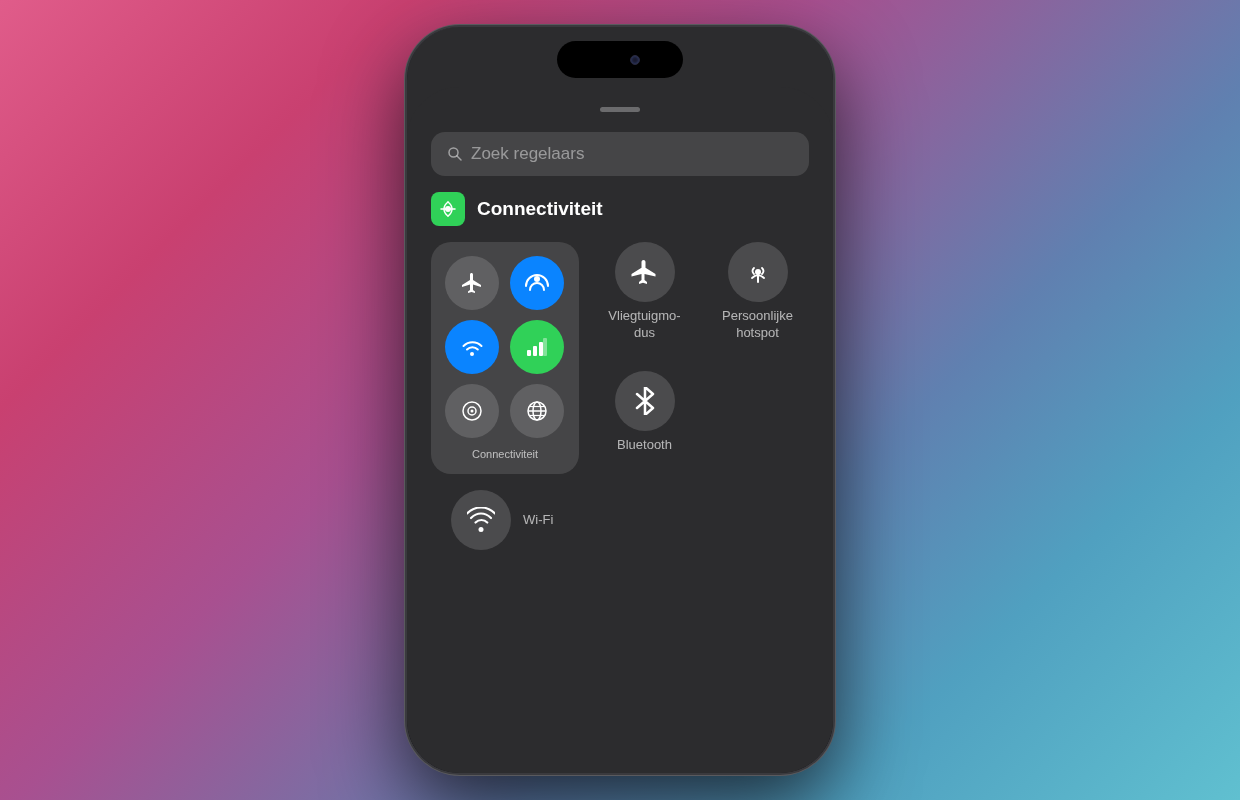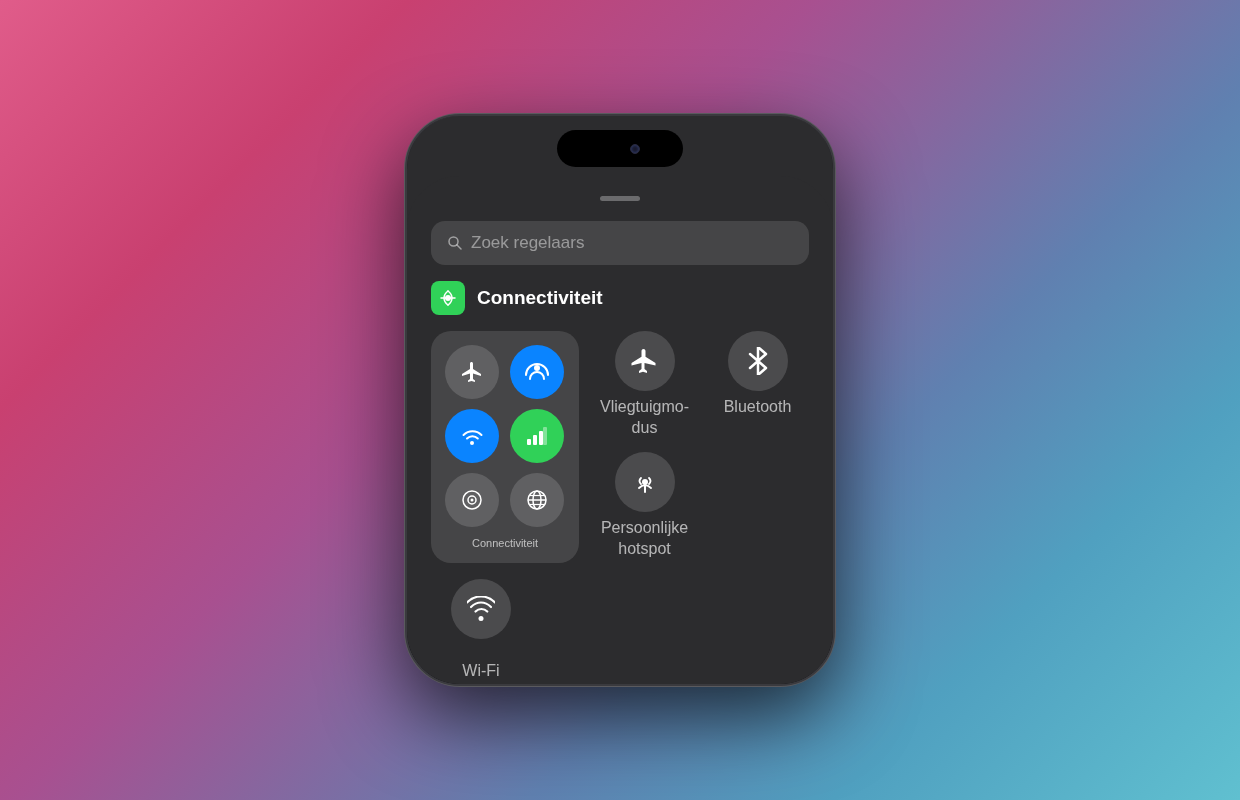--- a/index.html
+++ b/index.html
@@ -16,21 +16,21 @@
       inset: 0;
       background: linear-gradient(135deg, #e05c8a 0%, #c94070 20%, #a85090 40%, #6080b0 65%, #50a0c0 80%, #60c0d0 100%);
     }
 
     .phone-container {
       position: absolute;
       left: 50%;
       top: 50%;
       transform: translate(-50%, -50%);
       width: 430px;
-      height: 572px;
+      height: 750px;
     }
 
     .phone-body {
       position: absolute;
       inset: 0;
       background: #1a1a1e;
       border-radius: 55px;
       border: 2px solid #3a3a3e;
       box-shadow:
         0 0 0 1px #5a5a5e,
@@ -241,38 +241,38 @@
       display: flex;
       align-items: center;
       justify-content: center;
       font-size: 24px;
       color: white;
       cursor: pointer;
     }
 
     .small-tile-label {
       color: rgba(255,255,255,0.65);
-      font-size: 16px;
+      font-size: 13px;
       text-align: center;
       line-height: 1.3;
     }
 
     
     .bottom-row {
       display: flex;
       gap: 30px;
       padding: 0 20px;
       flex-shrink: 0;
     }
 
     .bottom-item {
       display: flex;
-      flex-direction: column;
-      align-items: center;
-      gap: 22px;
+      flex-direction: row;
+      align-items: center;
+      gap: 12px;
     }
 
     
     svg { display: block; }
   </style>
 </head>
 <body>
 
 <div class="background"></div>
 
@@ -370,44 +370,44 @@
 
             <div class="small-tile">
               <div class="small-ctrl-btn">
                 <svg width="28" height="28" viewBox="0 0 28 28" fill="white">
                   <path d="M24.5 18.5v-2.5l-10-6.25V4c0-1.1-.9-2-2-2s-2 .9-2 2v5.75L.5 16v2.5L10.5 16V22l-2.5 2V26l4-1.25L16 26v-2L13.5 22v-6L24.5 18.5z"></path>
                 </svg>
               </div>
               <span class="small-tile-label">Vliegtuigmo-<br>dus</span>
             </div>
 
-
-            <div class="small-tile">
-              <div class="small-ctrl-btn">
-                <svg width="22" height="28" viewBox="0 0 22 28" fill="white">
-                  <polyline points="3,7 19,21 11,28 11,0 19,7 3,21" stroke="white" stroke-width="2.5" fill="none" stroke-linecap="round" stroke-linejoin="round"></polyline>
-                </svg>
-              </div>
-              <span class="small-tile-label">Bluetooth</span>
-            </div>
 
             <div class="small-tile">
               <div class="small-ctrl-btn">
                 <svg width="28" height="28" viewBox="0 0 28 28" fill="none">
                   <circle cx="14" cy="14" r="3" fill="white"></circle>
                   <path d="M8 20c1.8-1.8 4.3-2.9 6-2.9" stroke="white" stroke-width="1.8" fill="none" stroke-linecap="round"></path>
                   <path d="M20 20c-1.8-1.8-4.3-2.9-6-2.9" stroke="white" stroke-width="1.8" fill="none" stroke-linecap="round"></path>
                   <line x1="14" y1="17" x2="14" y2="24" stroke="white" stroke-width="2" stroke-linecap="round"></line>
                   <path d="M10 10 Q7 13 10 16" stroke="white" stroke-width="1.8" fill="none" stroke-linecap="round"></path>
                   <path d="M18 10 Q21 13 18 16" stroke="white" stroke-width="1.8" fill="none" stroke-linecap="round"></path>
                 </svg>
               </div>
               <span class="small-tile-label">Persoonlijke<br>hotspot</span>
             </div>
 
+            <div class="small-tile">
+              <div class="small-ctrl-btn">
+                <svg width="22" height="28" viewBox="0 0 22 28" fill="white">
+                  <polyline points="3,7 19,21 11,28 11,0 19,7 3,21" stroke="white" stroke-width="2.5" fill="none" stroke-linecap="round" stroke-linejoin="round"></polyline>
+                </svg>
+              </div>
+              <span class="small-tile-label">Bluetooth</span>
+            </div>
+
           </div>
         </div>
 
         <div class="bottom-row">
 
           <div class="bottom-item">
             <div class="small-ctrl-btn">
               <svg width="28" height="26" viewBox="0 0 28 26" fill="white">
                 <path d="M14 20a2.5 2.5 0 1 1 0 5 2.5 2.5 0 0 1 0-5z"></path>
                 <path d="M8.5 15.5c1.5-1.5 3.6-2.5 5.9-2.5s4.4 1 5.9 2.5" stroke="white" stroke-width="2.2" fill="none" stroke-linecap="round"></path>

